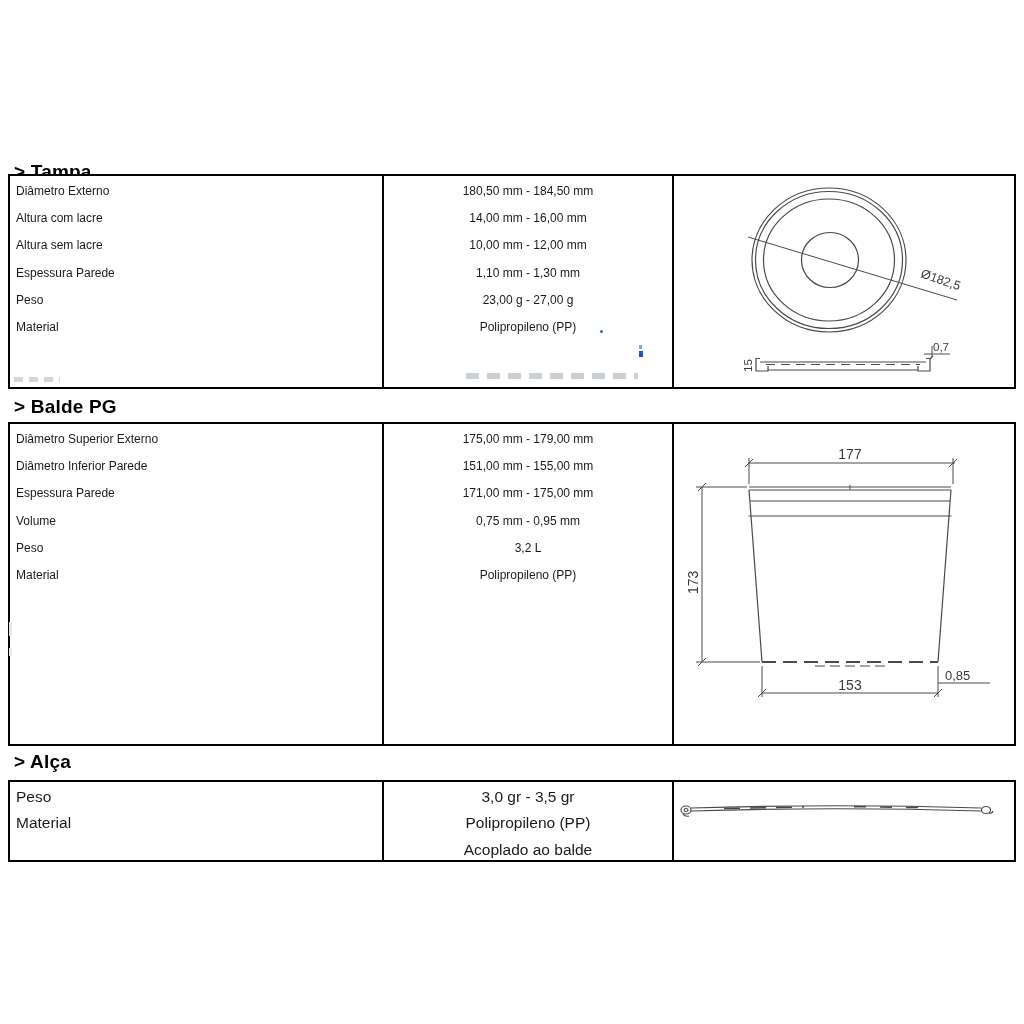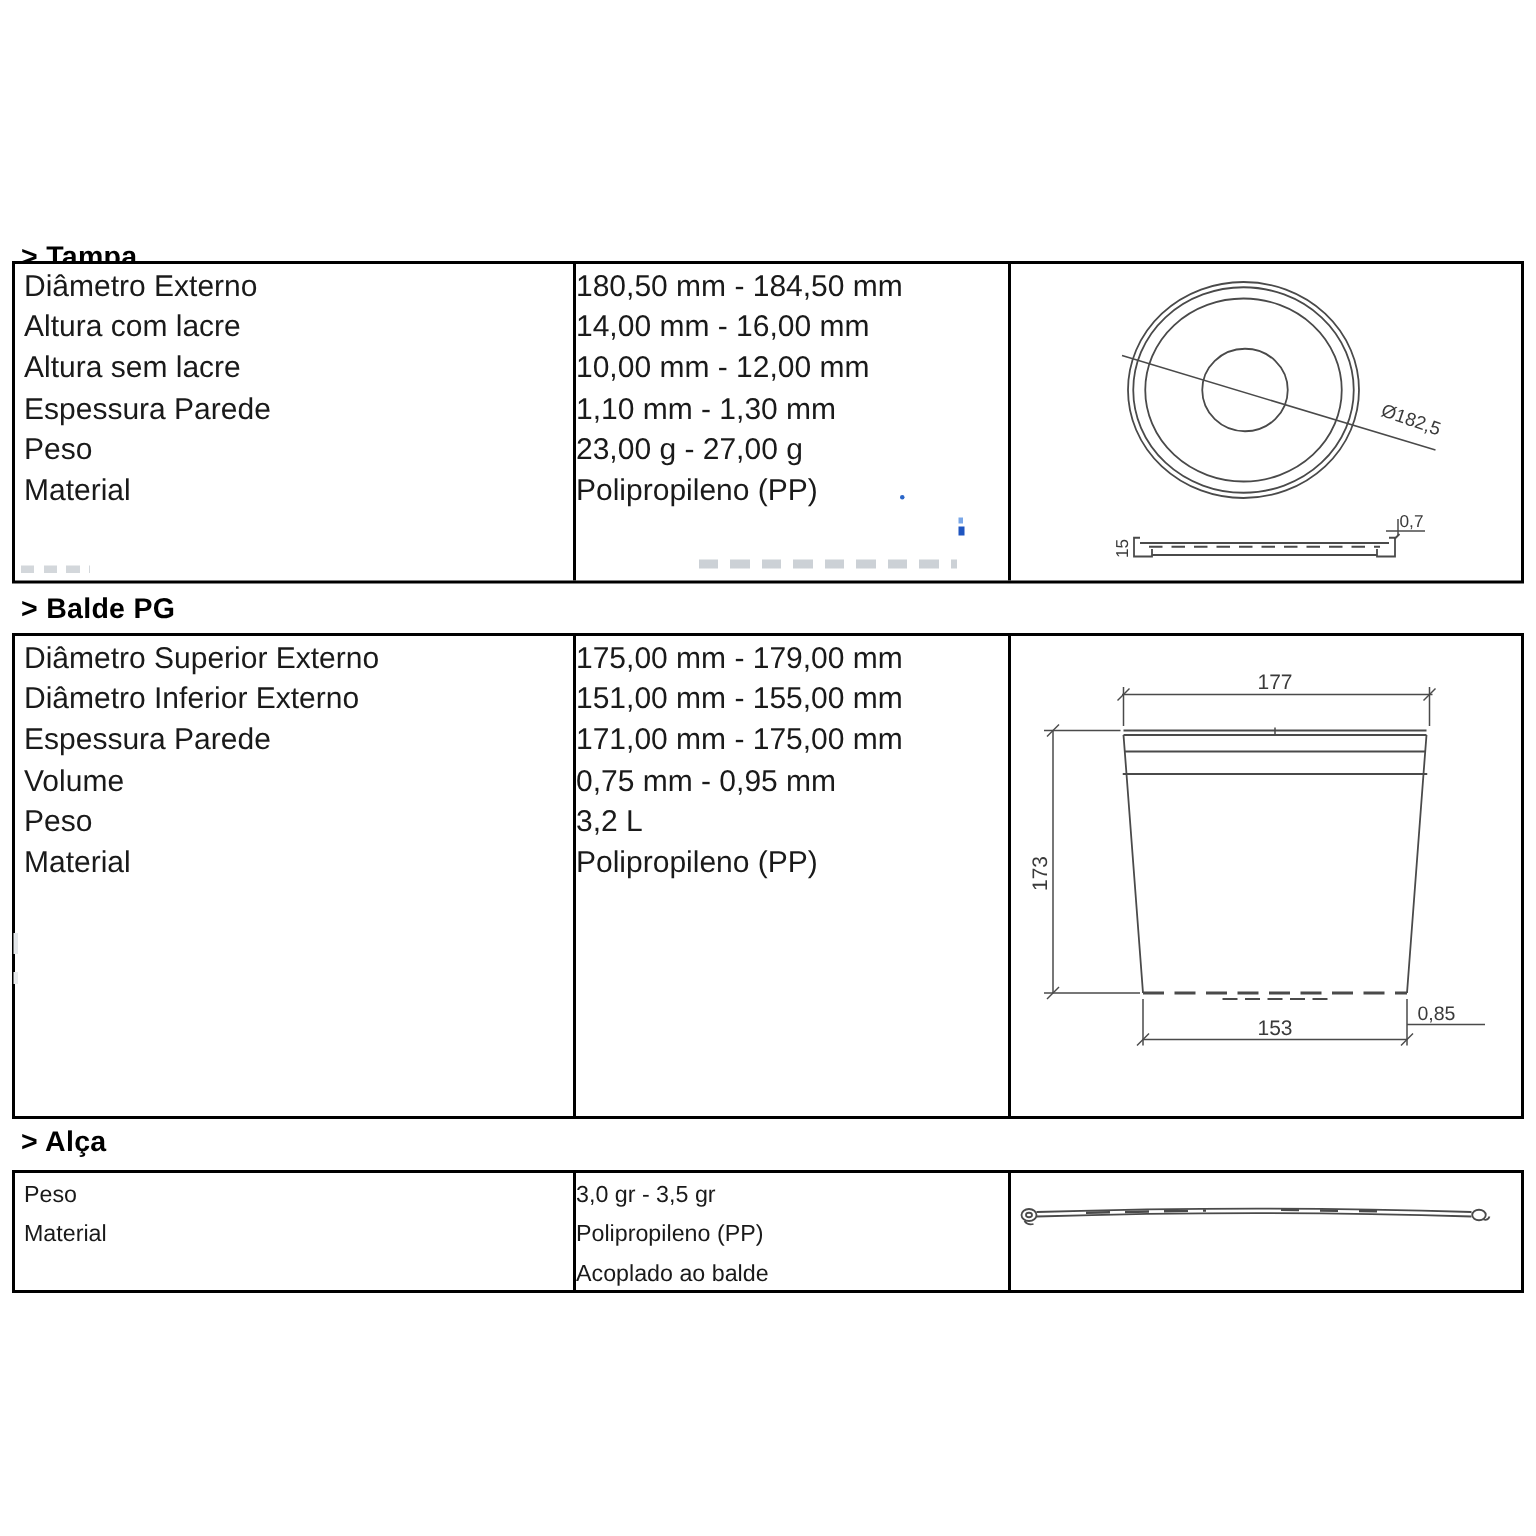--- a/index.html
+++ b/index.html
@@ -10,23 +10,23 @@
   .section-title{
     position:absolute;left:14px;font-size:19px;font-weight:bold;color:#000;
     white-space:nowrap;letter-spacing:.2px;
   }
   .spec-table{
     position:absolute;left:8px;width:1008px;border:2px solid #000;
     box-sizing:border-box;background:#fff;
   }
   .col{position:absolute;top:0;bottom:0;box-sizing:border-box;}
   .col-labels{left:0;width:374px;border-right:2px solid #000;padding-top:2px;}
-  .col-values{left:374px;width:290px;border-right:2px solid #000;padding-top:2px;text-align:left;}
+  .col-values{left:374px;width:290px;border-right:2px solid #000;padding-top:2px;text-align:center;}
   .col-drawing{left:664px;right:0;}
-  .row{height:27.2px;line-height:27.2px;font-size:20px;white-space:nowrap;}
+  .row{height:27.2px;line-height:27.2px;font-size:12px;white-space:nowrap;}
   .col-labels .row{padding-left:6px;}
   .alca .row{height:26.4px;line-height:26.4px;font-size:15.5px;}
   svg{position:absolute;left:0;top:0;}
   svg text{font-family:"Liberation Sans",sans-serif;fill:#3a3a3a;}
   .artifact{position:absolute;}
   .dash-remnant-1{left:14px;top:377px;width:46px;height:5px;
     background:repeating-linear-gradient(90deg,#d3d7db 0 9px,transparent 9px 15px);}
   .dash-remnant-2{left:466px;top:373px;width:172px;height:6px;
     background:repeating-linear-gradient(90deg,#ccd1d6 0 13px,transparent 13px 21px);}
   .edge-remnant-a{left:9px;top:622px;width:3px;height:14px;background:#e4e7ea;}
@@ -85,21 +85,21 @@
         <text transform="translate(78,196) rotate(-90)" font-size="11.5">15</text>
       </svg>
     </div>
   </div>
 
   <div class="section-title" style="top:396px;text-align:right;">&gt; Balde PG</div>
 
   <div class="spec-table" style="top:422px;height:324px;">
     <div class="col col-labels">
       <div class="row">Diâmetro Superior Externo</div>
-      <div class="row">Diâmetro Inferior Externo</div>
+      <div class="row">Diâmetro Inferior Parede</div>
       <div class="row">Espessura Parede</div>
       <div class="row">Volume</div>
       <div class="row">Peso</div>
       <div class="row">Material</div>
     </div>
     <div class="col col-values">
       <div class="row">175,00 mm - 179,00 mm</div>
       <div class="row">151,00 mm - 155,00 mm</div>
       <div class="row">171,00 mm - 175,00 mm</div>
       <div class="row">0,75 mm - 0,95 mm</div>

